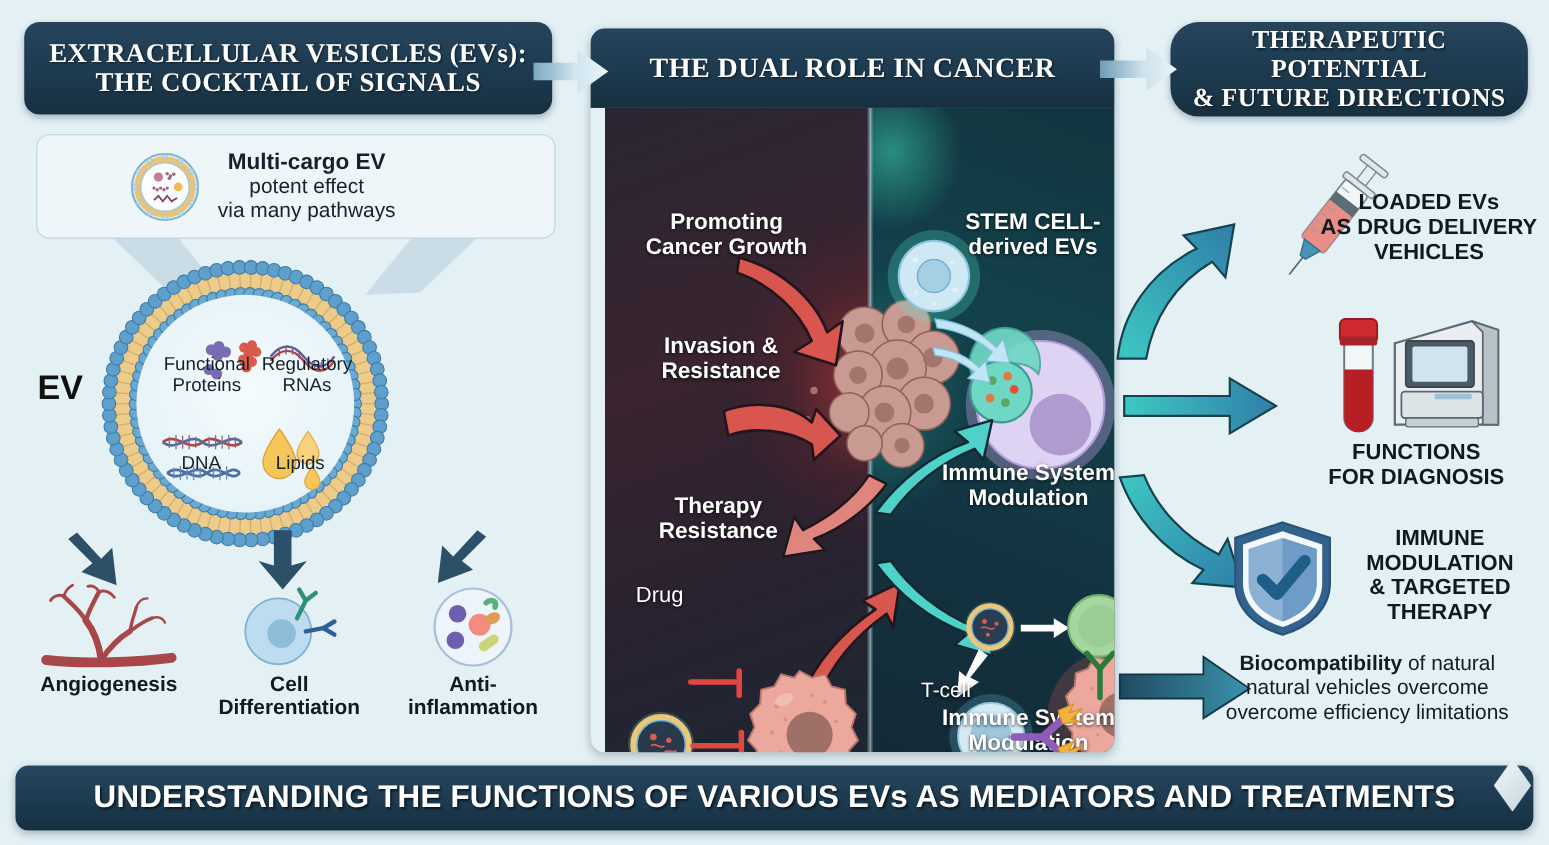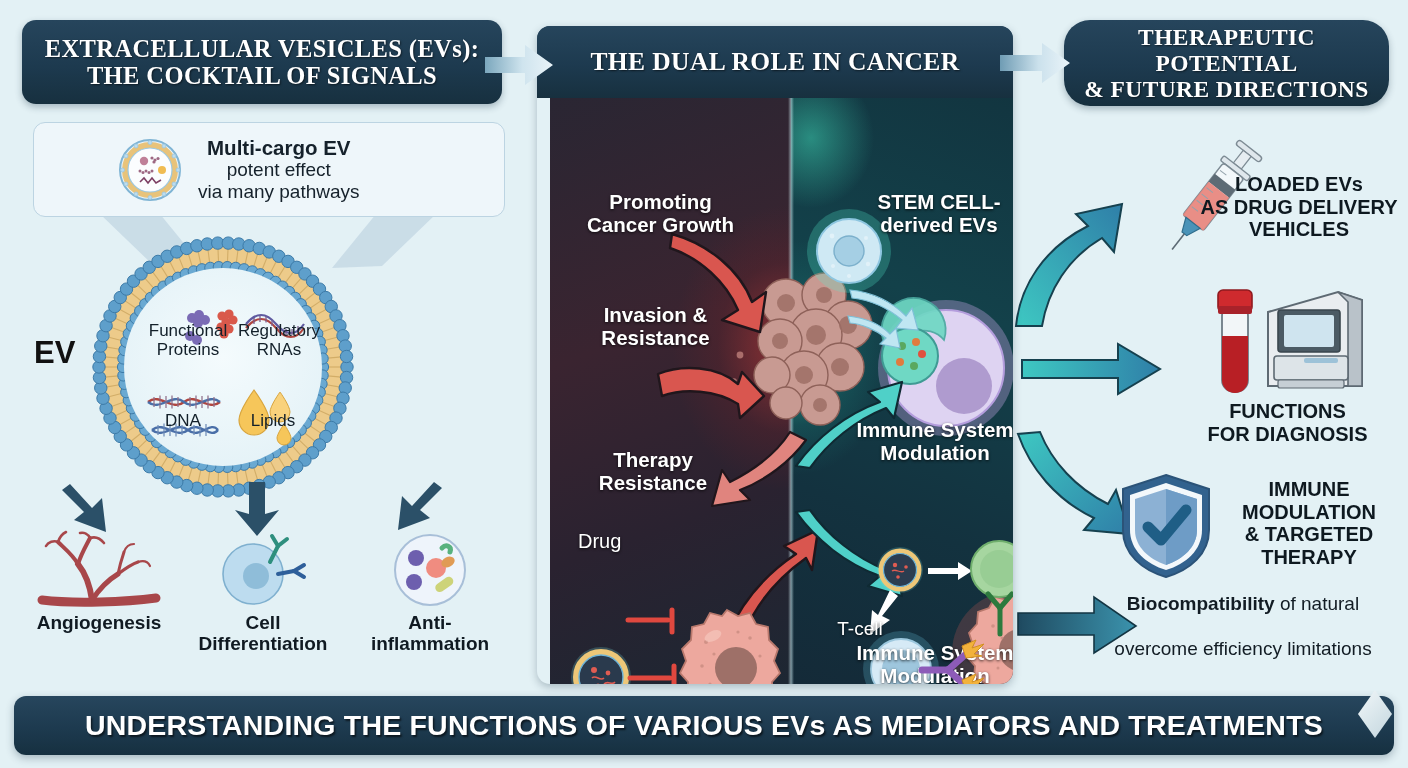--- a/index.html
+++ b/index.html
@@ -950,21 +950,21 @@
   </svg>
   <div class="rt-title" id="rt-title-3">
     <span>IMMUNE</span><br>
     <span>MODULATION</span><br>
     <span>&amp; TARGETED</span><br>
     <span>THERAPY</span>
   </div>
 
   <div id="rt-para">
     <b>Biocompatibility</b><span> of natural</span><br>
-    <br>
+    <span>natural vehicles overcome</span><br>
     <span>overcome efficiency limitations</span>
   </div>
 
   <div id="banner-bottom">
     <span>UNDERSTANDING THE FUNCTIONS OF VARIOUS EVs AS MEDIATORS AND TREATMENTS</span>
   </div>
   <div id="bottom-diamond"></div>
 
 </div>
 

